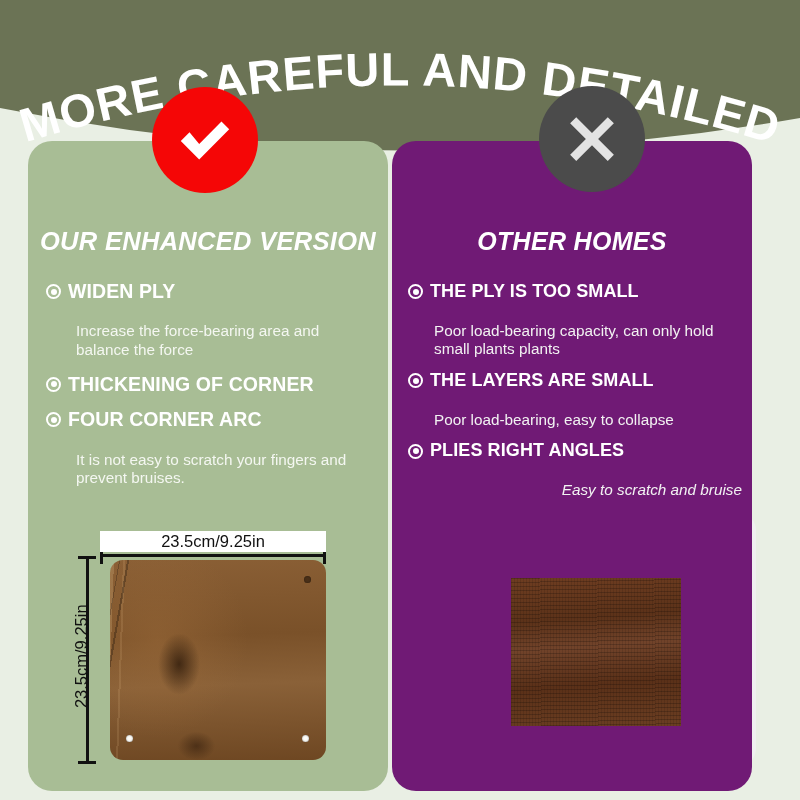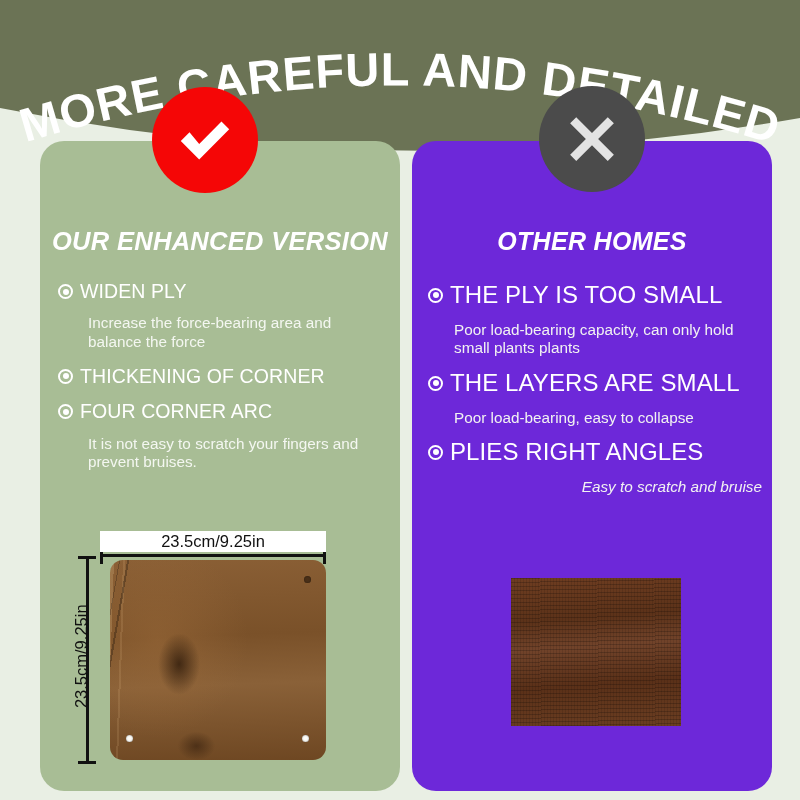--- a/index.html
+++ b/index.html
@@ -31,55 +31,55 @@
   .badge-check{ left:152px; top:87px; background:#f50606; }
   .badge-cross{ left:539px; top:86px; background:#4b4b4b; }
   .glyph-check{ width:62px; height:62px; display:block; }
   .glyph-cross{ width:56px; height:56px; display:block; }
 
   
   .card{
     position:absolute; top:141px; width:360px; height:650px;
     border-radius:24px; z-index:3;
   }
-  .card-good{ left:40px; background:#a8bd95; }
-  .card-bad { left:412px; background:#6d28d9; }
+  .card-good{ left:28px; background:#a8bd95; }
+  .card-bad { left:392px; background:#701a75; }
 
   .card-title{
     text-align:center; color:#ffffff; font-weight:bold; font-style:italic;
     font-size:25.5px; letter-spacing:.3px; margin-top:86px;
   }
   .card-bad .card-title{ font-size:25px; }
 
   .feature-list{ margin-top:24px; padding:0 14px 0 18px; }
   .card-bad .feature-list{ padding:0 10px 0 16px; margin-top:25px; }
 
   .feature{ margin-bottom:13px; }
   .card-bad .feature{ margin-bottom:11px; }
 
   .feature-head{
     display:flex; align-items:center; gap:7px;
-    color:#ffffff; font-weight:normal; font-size:19.5px; line-height:1.15;
+    color:#ffffff; font-weight:bold; font-size:19.5px; line-height:1.15;
     letter-spacing:.1px;
   }
-  .card-bad .feature-head{ font-size:24px; }
+  .card-bad .feature-head{ font-size:18px; }
 
   .bullet{
     flex:0 0 auto; width:15px; height:15px; border-radius:50%;
     border:2.1px solid #ffffff; position:relative; margin-top:1px;
   }
   .bullet::after{
     content:""; position:absolute; left:50%; top:50%;
     width:6px; height:6px; margin-left:-3px; margin-top:-3px;
     border-radius:50%; background:#ffffff;
   }
 
   .feature-desc{
     color:#f4f7f1; font-size:15.3px; line-height:1.22;
-    margin-top:12px; padding-left:29px;
+    margin-top:20px; padding-left:29px;
   }
   .card-bad .feature-desc{ color:#f2f2f2; padding-left:26px; }
 
   
   .f-indent-a .feature-desc{ padding-left:30px; }
   .f-indent-b .feature-desc{ padding-left:27px; }
   .card-bad .f-center{ text-align:right; padding-left:0;font-style:italic; }
 
   
   .photo-panel{

